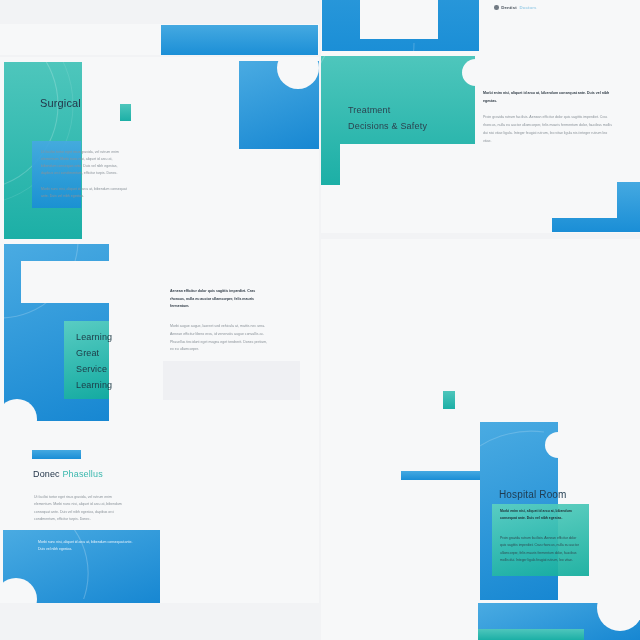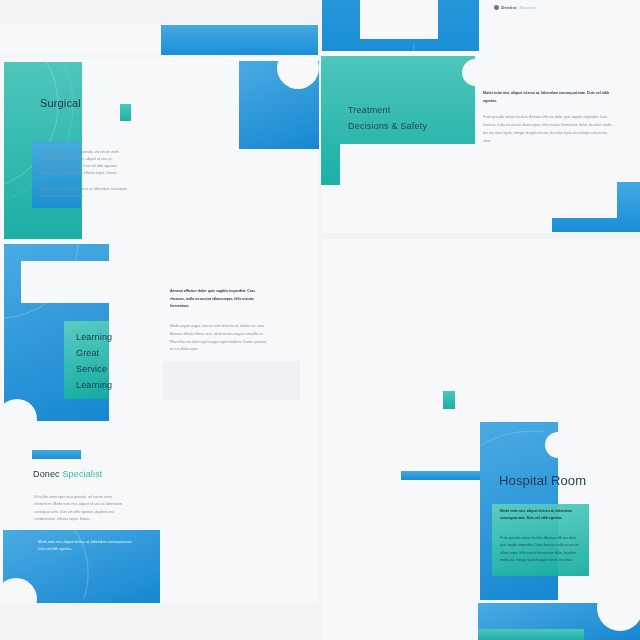--- a/index.html
+++ b/index.html
@@ -105,21 +105,21 @@
   </div>
 
   <div class="slide" style="left:321px;top:239px;width:319px;height:182px;">
     <div class="sh teal" style="left:122px;top:152px;width:12px;height:18px;"></div>
   </div>
 
   <div class="slide" style="left:0;top:421px;width:319px;height:182px;">
     <div class="sh blue" style="left:32px;top:29px;width:49px;height:9px;"></div>
     <div class="sh hd" style="left:33px;top:48px;font-size:9px;letter-spacing:.15px;">
       <span>Donec</span>
-      <span class="accent">Specialist</span>
+      <span class="accent">Phasellus</span>
     </div>
     <div class="sh txt" style="left:34px;top:73px;width:89px;font-size:3.5px;line-height:7.4px;">
       <p style="margin:0;">Ut facilisi tortor eget risus gravida, vel rutrum enim elementum. Morbi nunc nisi, aliquet id arcu at, bibendum consequat ante. Duis vel nibh egestas, dapibus orci condimentum, efficitur turpis. Donec.</p>
     </div>
     <div class="sh blueD" style="left:3px;top:109px;width:157px;height:73px;"></div>
     <svg class="sh" width="157" height="69" viewBox="0 0 157 69" style="left:3px;top:109px;overflow:hidden;">
       <path d="M48 -22 A 76 76 0 0 1 72 86" fill="none" stroke="rgba(255,255,255,0.22)" stroke-width="1.1"></path>
     </svg>
     <div class="sh cut" style="left:-5px;top:157px;width:42px;height:42px;"></div>
     <div class="sh onb" style="left:38px;top:118px;width:96px;font-size:3.5px;line-height:7.4px;">
@@ -131,21 +131,21 @@
     <div class="sh blueD" style="left:159px;top:1px;width:78px;height:178px;"></div>
     <svg class="sh" width="78" height="178" viewBox="0 0 78 178" style="left:159px;top:1px;">
       <path d="M-42 128 A 96 96 0 0 1 64 10" fill="none" stroke="rgba(255,255,255,0.18)" stroke-width="1.1"></path>
     </svg>
     <div class="sh blue" style="left:80px;top:50px;width:79px;height:9px;"></div>
     <div class="sh cut" style="left:224px;top:11px;width:26px;height:26px;"></div>
     <div class="sh tealT" style="left:171px;top:83px;width:97px;height:72px;"></div>
     <svg class="sh" width="97" height="72" viewBox="0 0 97 72" style="left:171px;top:83px;overflow:hidden;">
       <path d="M-44 72 A 92 92 0 0 1 54 -18" fill="none" stroke="rgba(255,255,255,0.20)" stroke-width="1.1"></path>
     </svg>
-    <div class="sh hd" style="left:178px;top:52px;font-size:13px;letter-spacing:.15px;color:#1f3b50;">Hospital Room</div>
+    <div class="sh hd" style="left:178px;top:68px;font-size:10px;letter-spacing:.15px;color:#1f3b50;">Hospital Room</div>
     <div class="sh txt" style="left:179px;top:87px;width:83px;font-size:3.4px;line-height:7.4px;">
       <p style="margin:0 0 12px 0;font-weight:bold;color:#1e2c33;">Morbi enim nisi, aliquet id arcu at, bibendum consequat ante. Duis vel nibh egestas.</p>
       <p style="margin:0;color:#2f4e55;">Proin gravida rutrum facilisis. Aenean efficitur dolor quis sagittis imperdiet. Cras rhoncus, nulla eu auctor ullamcorper, felis mauris fermentum dolor, faucibus mollis dui. Integer ligula feugiat rutrum, leo vitae.</p>
     </div>
   </div>
 
 
   <div class="slide" style="left:321px;top:603px;width:319px;height:37px;">
     <div class="sh blueD" style="left:157px;top:0;width:162px;height:37px;"></div>
     <div class="sh teal" style="left:157px;top:26px;width:106px;height:11px;"></div>

